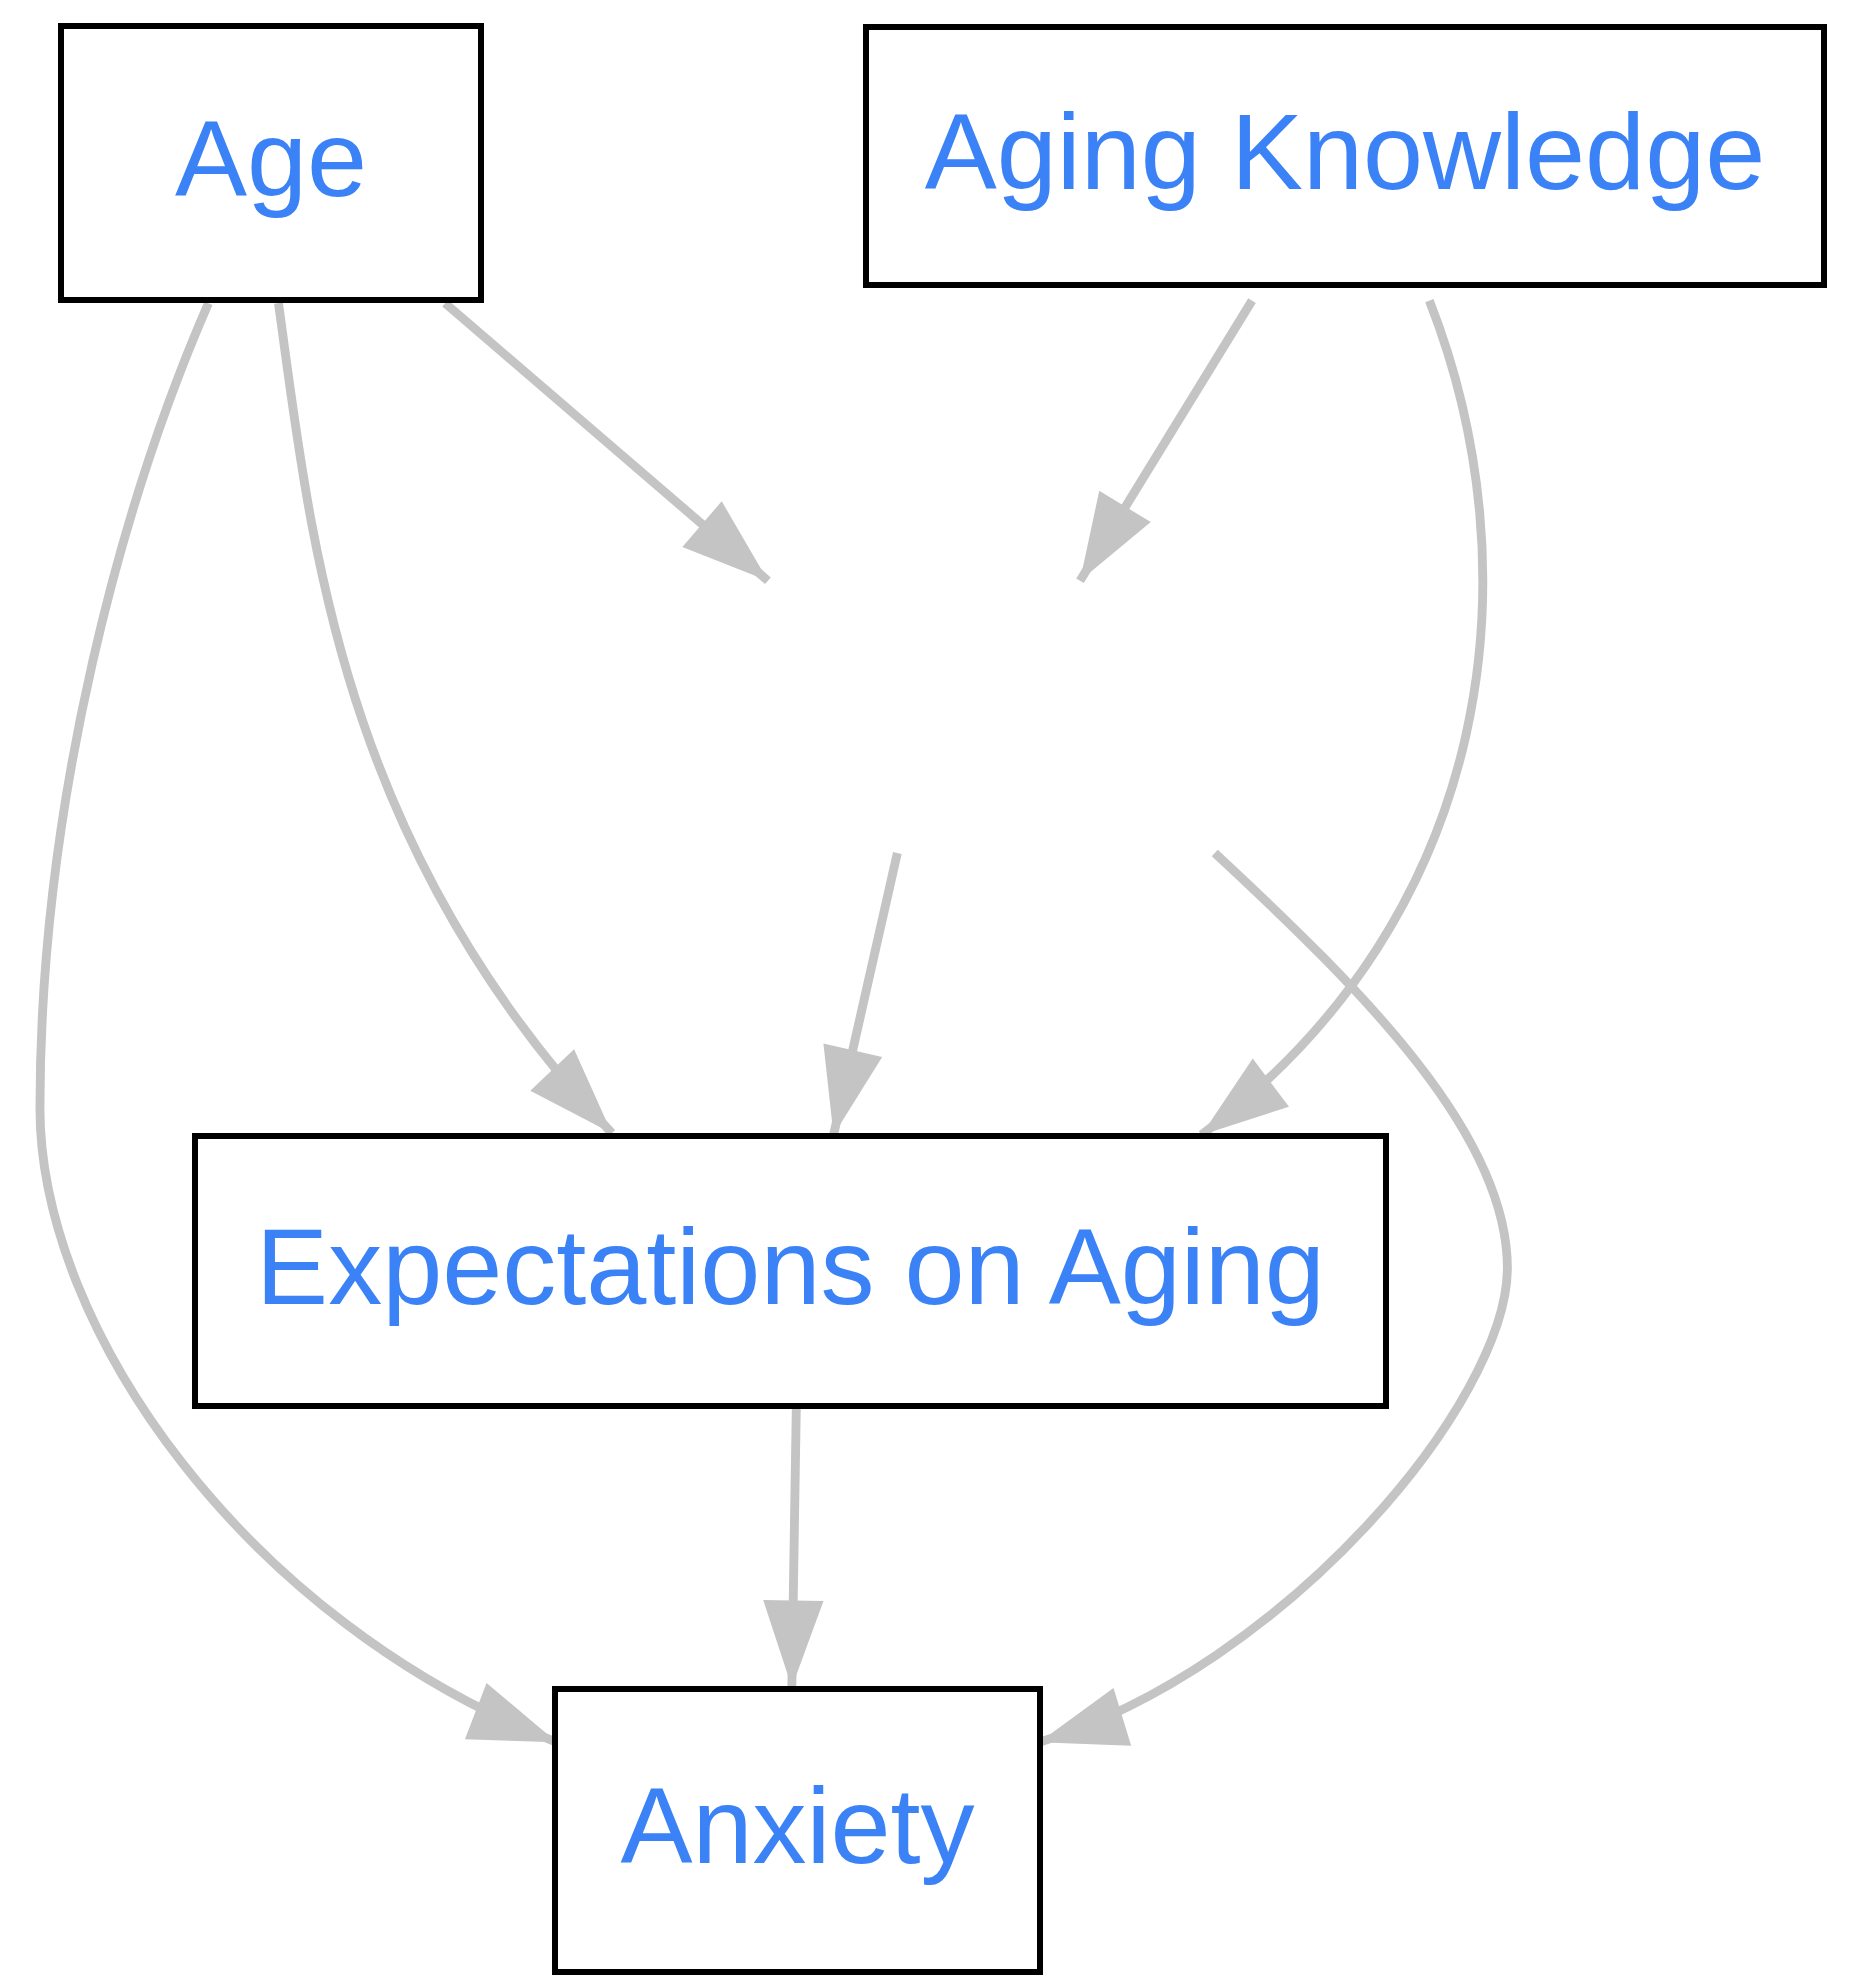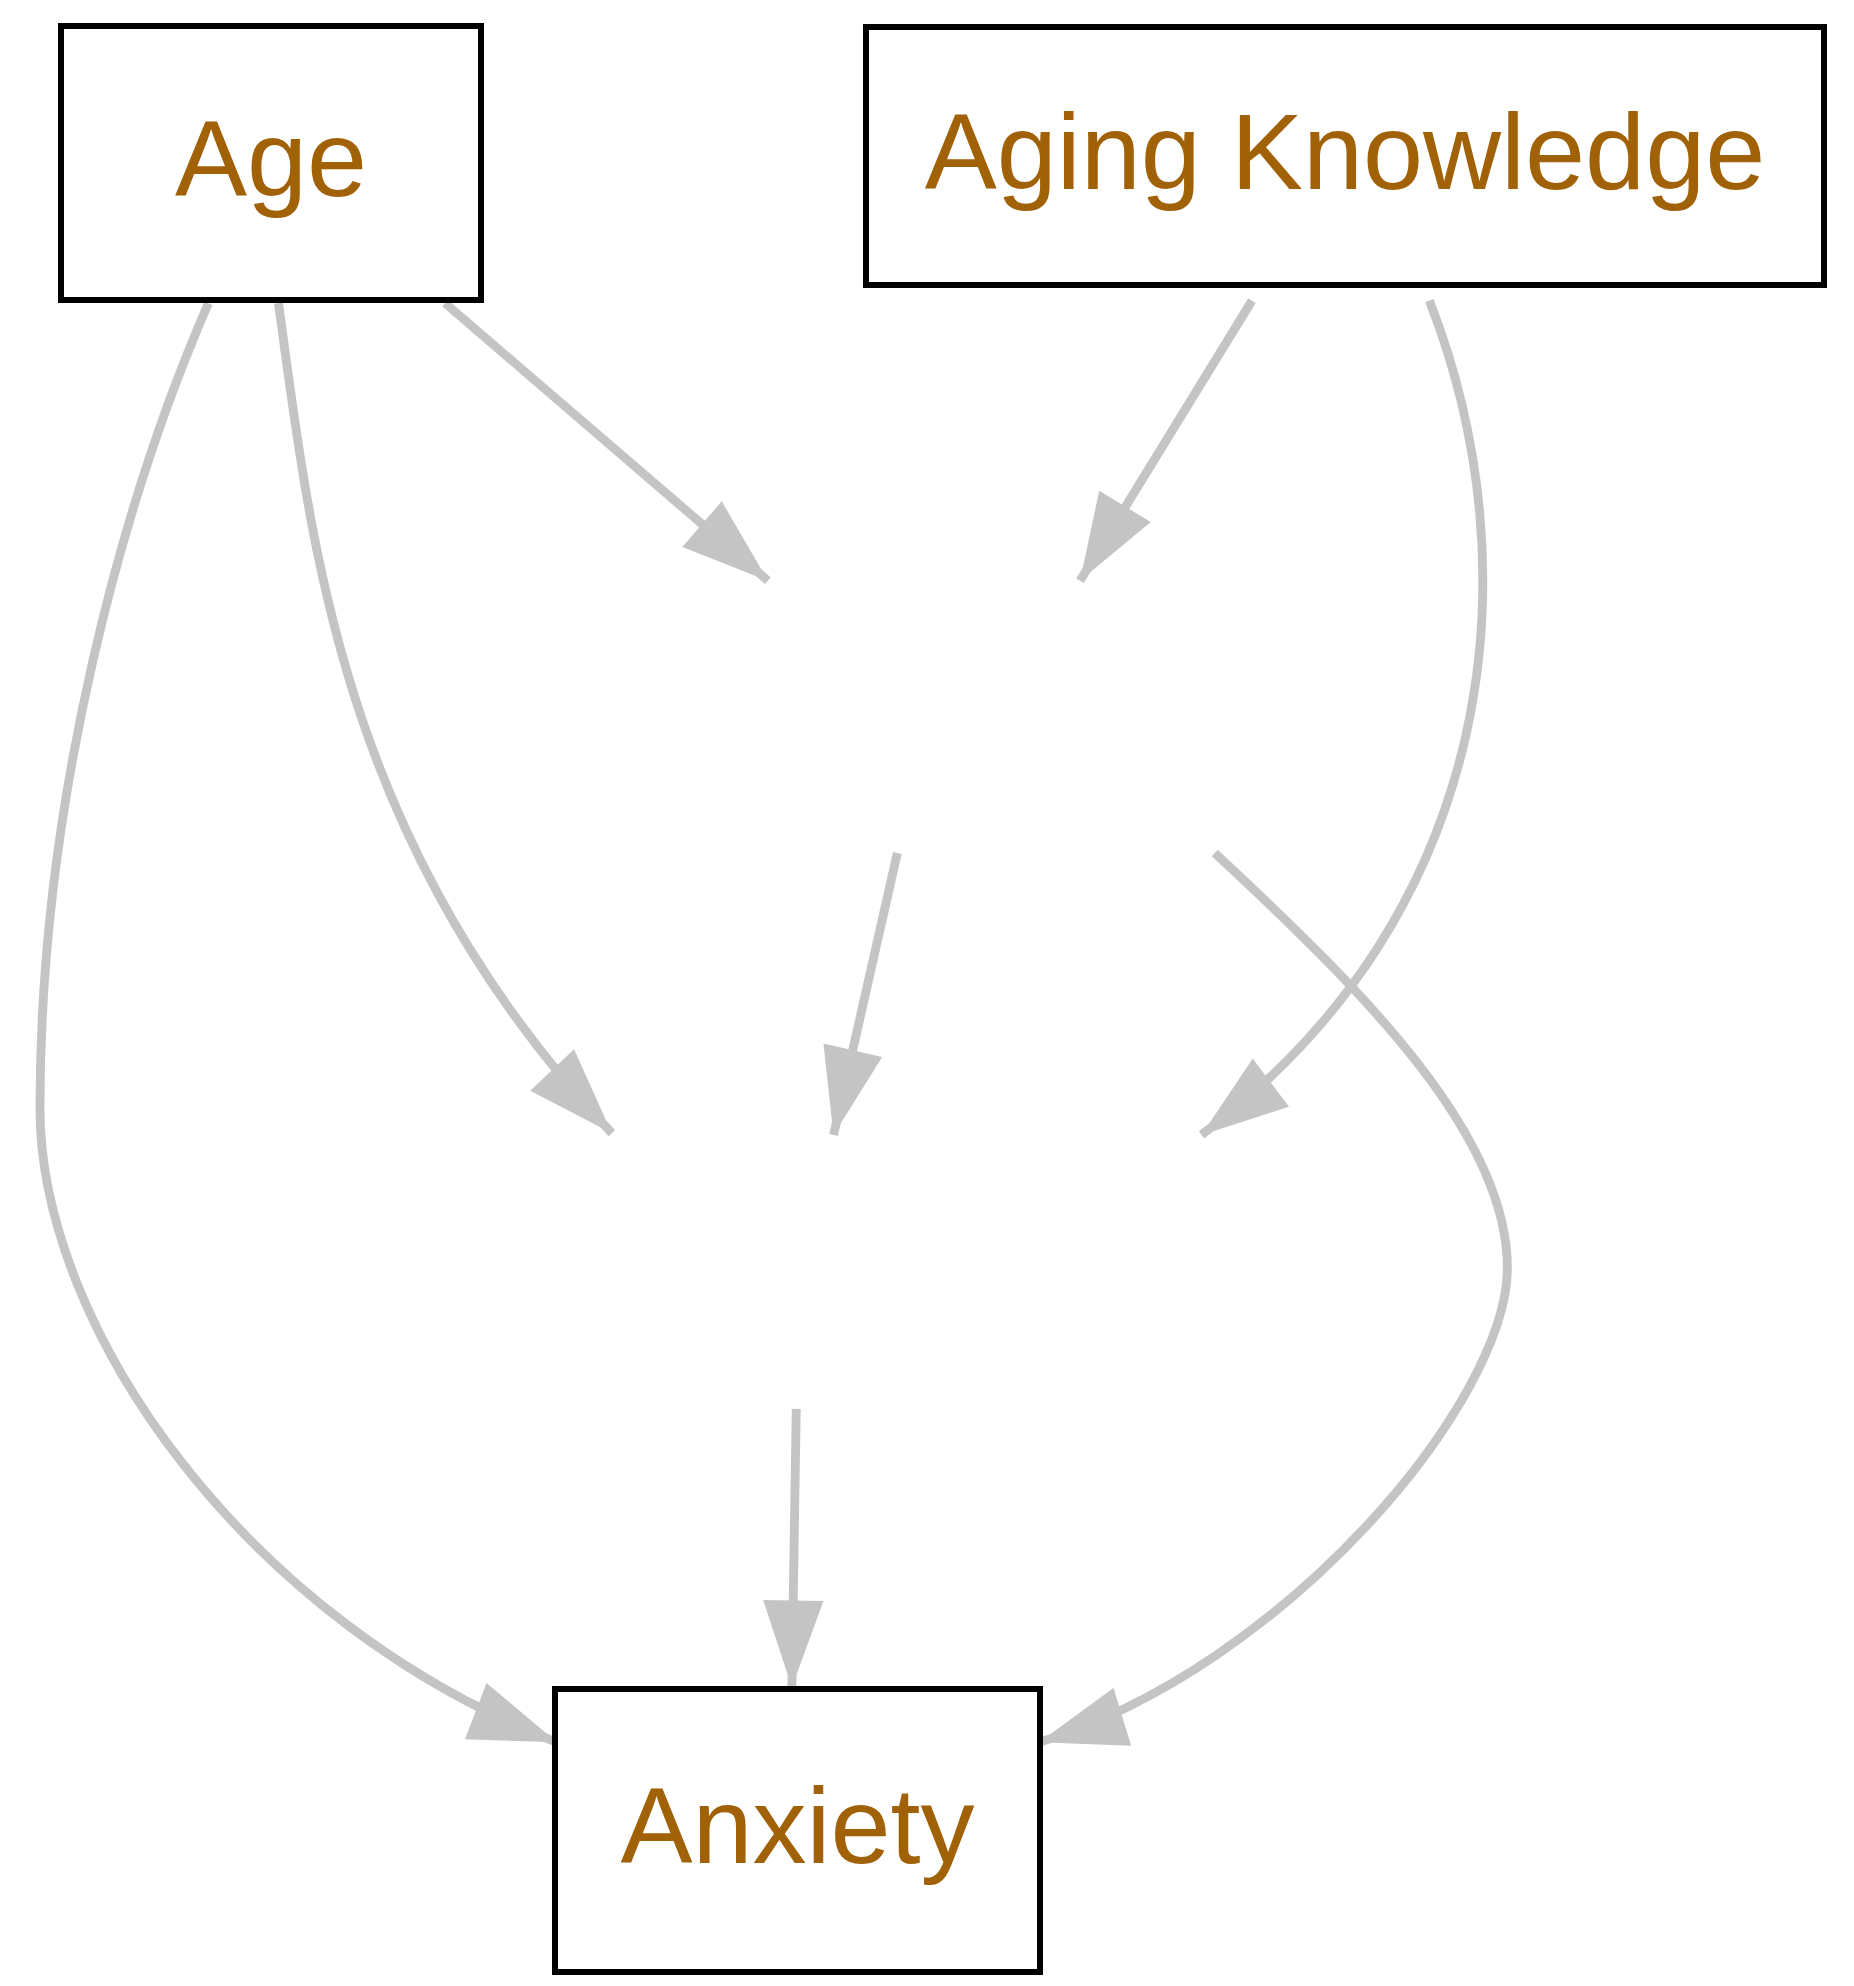--- a/index.html
+++ b/index.html
@@ -21,21 +21,21 @@
     box-sizing: border-box;
     background: #ffffff;
     border: 6.2px solid #000000;
     display: flex;
     align-items: center;
     justify-content: center;
   }
   .node-label {
     font-size: 108px;
     line-height: 1;
-    color: #a16207;
+    color: #3b82f6;
     white-space: nowrap;
     padding-bottom: 8.9px;
   }
   .node-age                   { left: 58px;  top: 23px;   width: 426px;  height: 280px; }
   .node-aging-knowledge       { left: 863px; top: 24px;   width: 964px; height: 264px; }
   .node-anxiety-of-aging      { left: 485px; top: 576px;  width: 908px; height: 277px; }
   .node-expectations-on-aging { left: 192px; top: 1133px; width: 1197px; height: 276px; }
   .node-ageism                { left: 552px; top: 1686px; width: 491px;  height: 289px; }
 </style>
 </head>
@@ -64,19 +64,22 @@
 
   <div class="node node-age">
     <span class="node-label">Age</span>
   </div>
 
   <div class="node node-aging-knowledge">
     <span class="node-label">Aging Knowledge</span>
   </div>
 
 
+  <div class="node node-expectations-on-aging">
+    <span class="node-label">Expectations on Aging</span>
+  </div>
 
   <div class="node node-ageism">
     <span class="node-label">Anxiety</span>
   </div>
 
 </div>
 
 
 </body></html>

